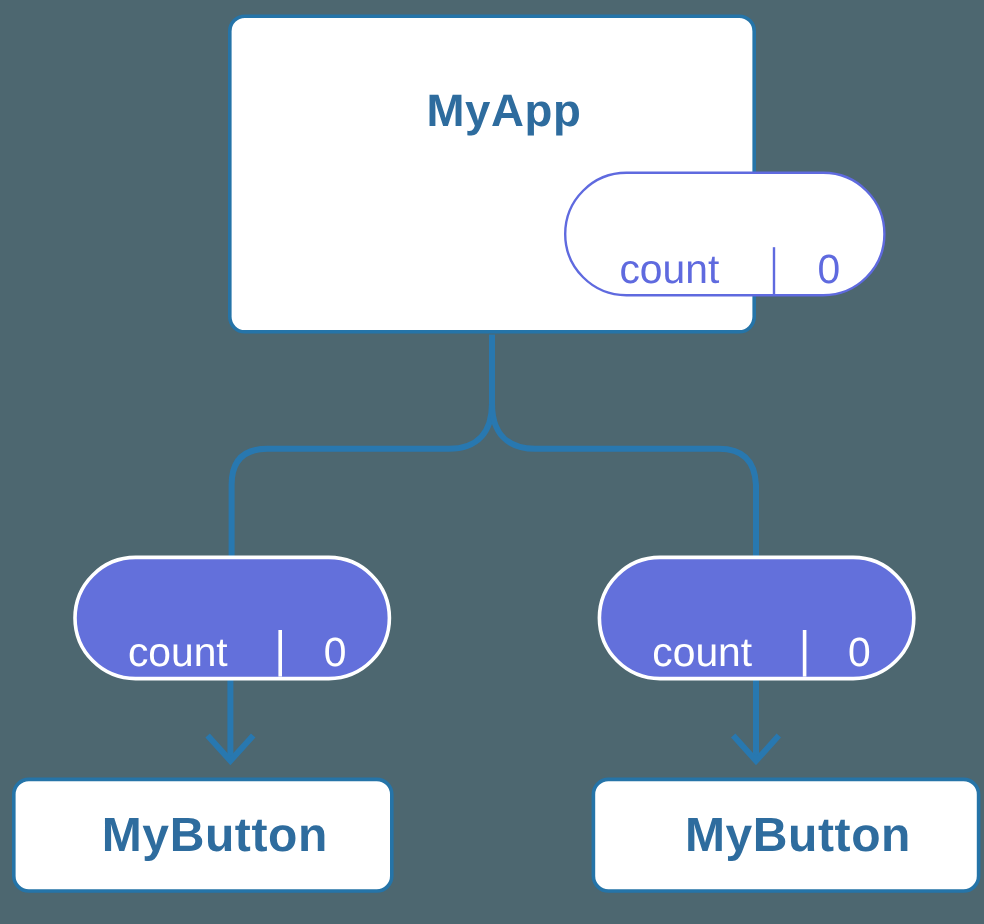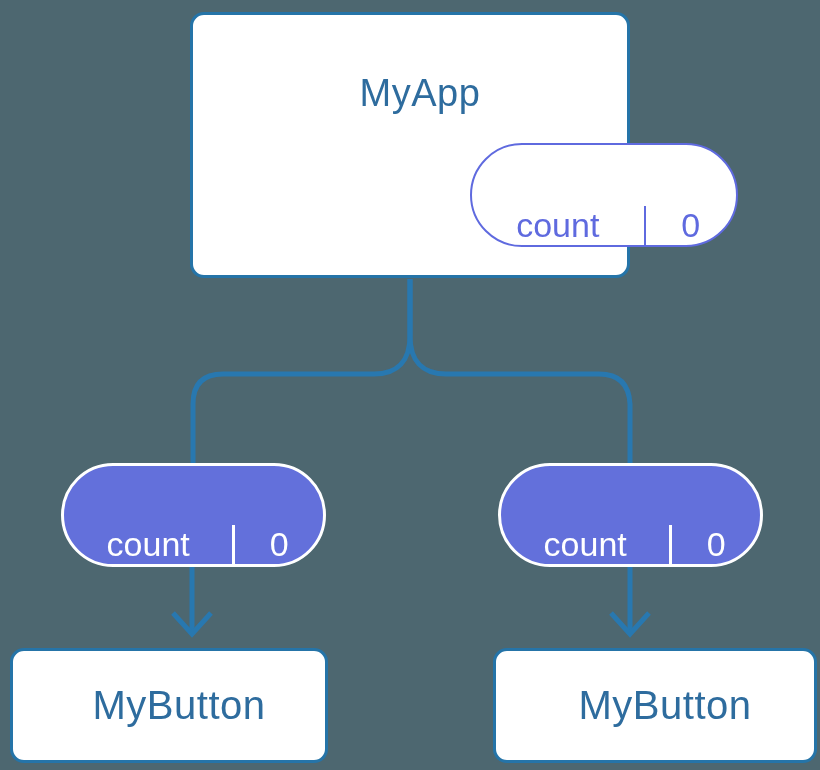--- a/index.html
+++ b/index.html
@@ -35,29 +35,29 @@
   }
 
   .node-card {
     position: absolute;
     background: var(--node-bg);
     border: 3px solid var(--node-border-blue);
     border-radius: 14px;
   }
   .root-card   { left: 190px; top: 12px;  width: 440px; height: 266px; }
   .button-card {
-    top: 648px; height: 115px;
+    top: 648px; height: 96px;
     display: flex; align-items: center; justify-content: center;
   }
   .button-card.left  { left: 10px;  width: 318px; }
   .button-card.right { left: 493px; width: 324px; }
 
   .node-title {
     color: var(--node-title-blue);
-    font-weight: 400;
+    font-weight: 700;
     letter-spacing: 0.5px;
     padding-left: 20px;
   }
   .root-card .node-title {
     position: absolute;
     left: 0; top: 58px; width: 100%;
     text-align: center;
     font-size: 38px;
     line-height: 40px;
   }

